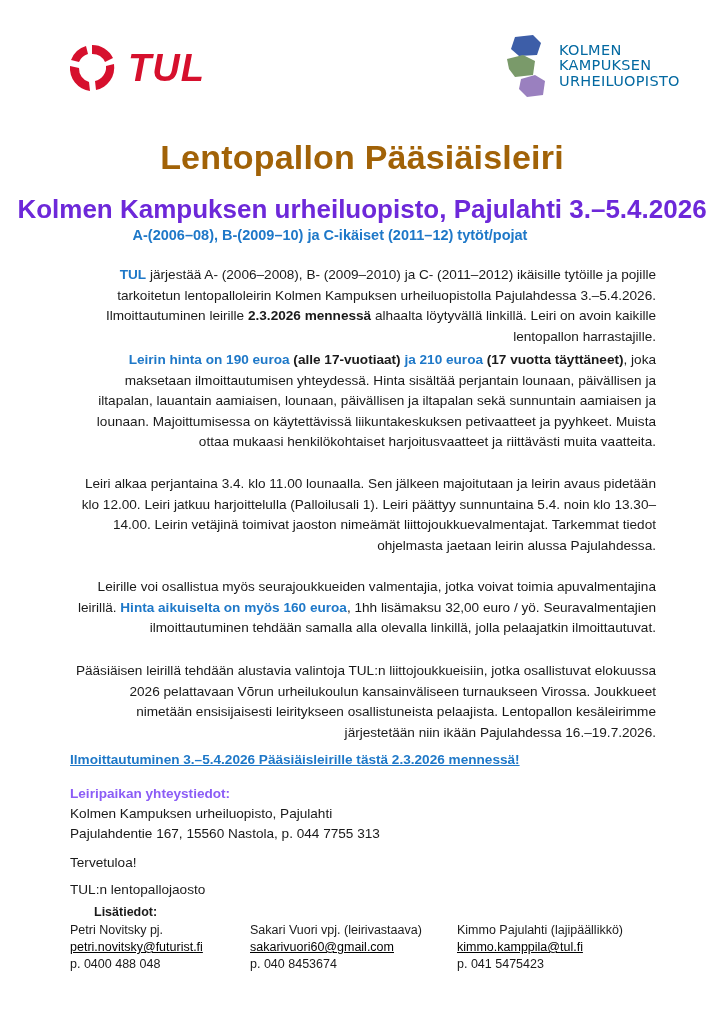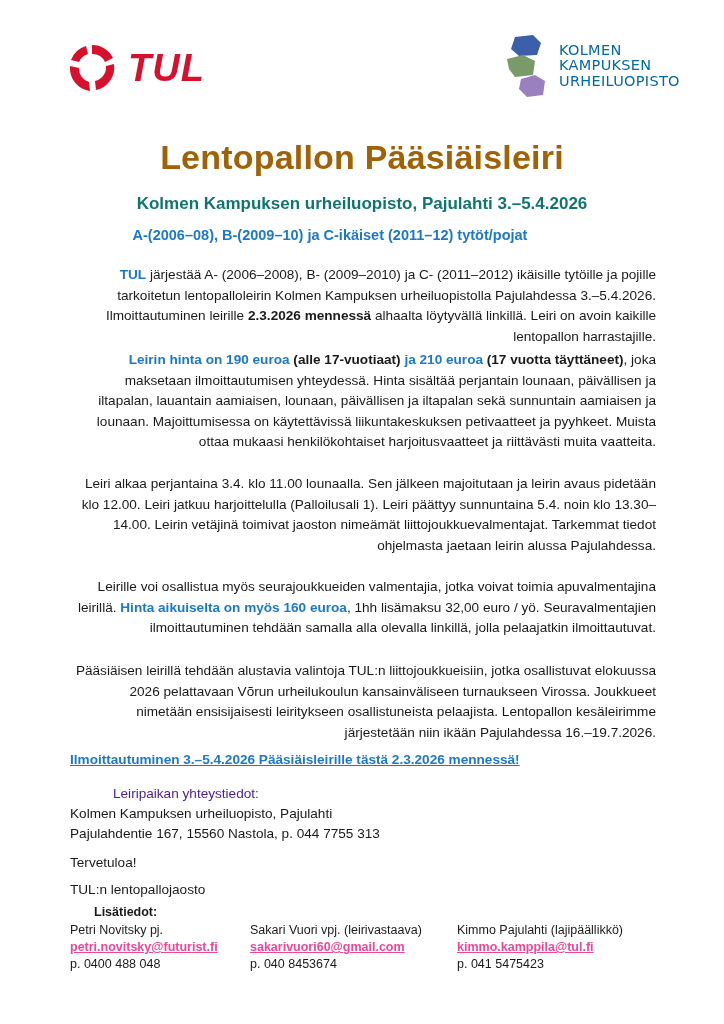--- a/index.html
+++ b/index.html
@@ -16,47 +16,47 @@
   .kk-logo { position: absolute; left: 505px; top: 35px; display: flex; align-items: center; }
   .kk-shapes { width: 44px; height: 62px; }
   .kk-text { margin-left: 10px; font-family: "DejaVu Sans", sans-serif; font-size: 14.5px;
              line-height: 15.5px; color: #0369a1; letter-spacing: 0.3px; }
   .kk-text div { white-space: nowrap; }
 
   
   .title { position: absolute; left: 0; width: 724px; top: 138px; text-align: center;
            font-size: 34px; font-weight: bold; color: #a16207; letter-spacing: 0.2px; }
   .subtitle { position: absolute; left: 0; width: 724px; top: 194px; text-align: center;
-              font-size: 17px; font-weight: bold; color: #0f766e; }
+              font-size: 26px; font-weight: bold; color: #6d28d9; }
   .subsub { position: absolute; left: 0; width: 660px; top: 227px; text-align: center;
             font-size: 14.5px; font-weight: bold; color: #1e78c8; }
 
   .body { position: absolute; left: 70px; width: 586px; font-size: 13.6px; line-height: 20.5px; color: #1a1a1a; text-align: right; }
   .body p { margin: 0; }
   .blue { color: #1e78c8; font-weight: bold; }
   .b { font-weight: bold; }
 
   .p1 { top: 265px; }
   .p2 { top: 350px; }
   .p3 { top: 474px; }
   .p4 { top: 577px; }
   .p5 { top: 661px; }
   .reglink { position: absolute; left: 70px; top: 752px; font-size: 13.6px; font-weight: bold;
              color: #1e78c8; text-decoration: underline; }
-  .contact-head { position: absolute; left: 70px; top: 786px; font-size: 13.6px; font-weight: normal; color: #4c1d95; margin-left: 43px; }
+  .contact-head { position: absolute; left: 70px; top: 786px; font-size: 13.6px; font-weight: bold; color: #8b5cf6; }
   .contact-line1 { position: absolute; left: 70px; top: 806px; font-size: 13.6px; }
   .contact-line2 { position: absolute; left: 70px; top: 826px; font-size: 13.6px; }
   .welcome { position: absolute; left: 70px; top: 855px; font-size: 13.6px; }
   .signature { position: absolute; left: 70px; top: 882px; font-size: 13.6px; }
 
   .more-head { position: absolute; left: 70px; top: 905px; font-size: 12.5px; font-weight: bold; color: #1a1a1a; padding-left: 24px; }
   .contacts { position: absolute; top: 922px; left: 70px; width: 600px; font-size: 12.5px; line-height: 17px; }
   .contact-col { position: absolute; top: 0; }
   .col1 { left: 0; } .col2 { left: 180px; } .col3 { left: 387px; }
-  .email { text-decoration: underline; color: #ec4899; font-weight: bold; }
+  .email { text-decoration: underline; color: #000000; }
 </style>
 </head>
 <body>
 
 <div class="page">
 
   <div class="tul-logo">
     <svg class="tul-ring" viewBox="0 0 52 52">
       <path d="M26 3 A23 23 0 0 1 47 16 L39 20 A14 14 0 0 0 26 12 Z" fill="#d6102d"></path>
       <path d="M48 22 A23 23 0 0 1 30 48 L29 39 A14 14 0 0 0 40 24 Z" fill="#d6102d"></path>

